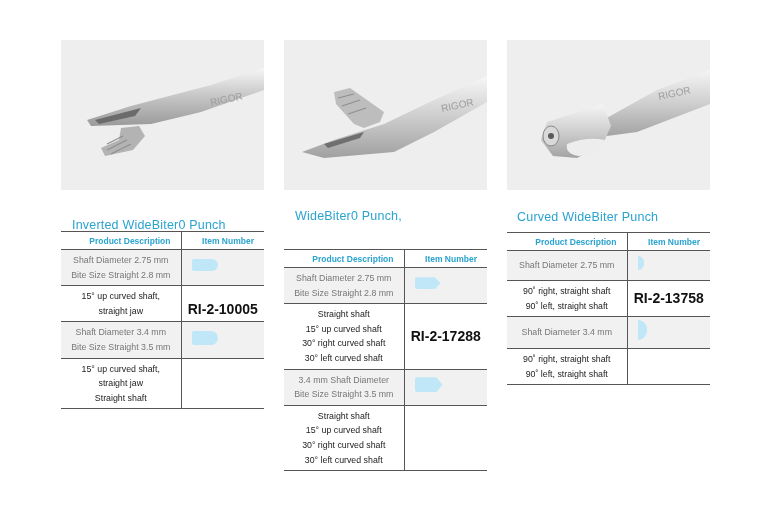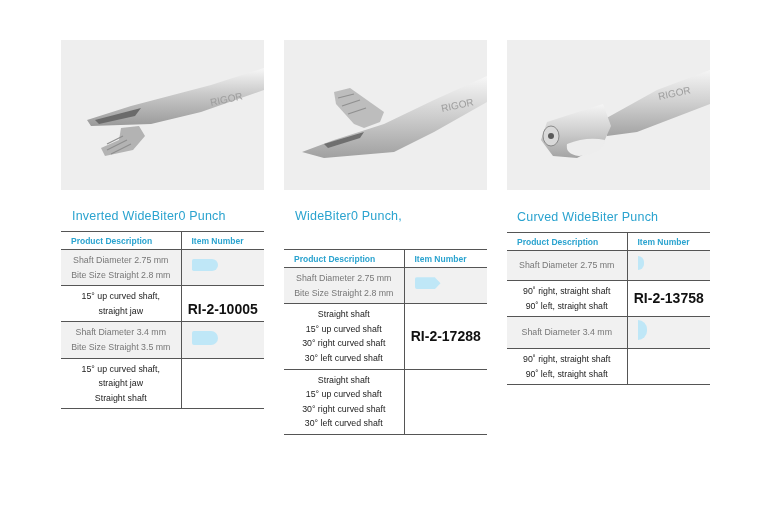--- a/index.html
+++ b/index.html
@@ -13,21 +13,21 @@
     .photo svg { width: 100%; height: 100%; display: block; }
     .title {
       position: absolute; color: #2aa3cf; font-size: 12.5px; line-height: 18px;
       letter-spacing: 0.2px;
     }
     table {
       position: absolute; border-collapse: collapse; table-layout: fixed;
       border-top: 1.5px solid #555; border-bottom: 1.5px solid #555;
     }
     th {
-      color: #2aa3cf; font-weight: bold; font-size: 8.5px; text-align: left;
+      color: #2aa3cf; font-weight: bold; font-size: 8.5px; text-align: right;
       padding: 0 10px; height: 18px; border-bottom: 1.5px solid #555;
     }
     th + th { border-left: 1.5px solid #555; }
     td {
       font-size: 8.8px; line-height: 14.6px; color: #222; padding: 3px 10px;
       vertical-align: middle; border-top: 1.5px solid #555;
     }
     td + td { border-left: 1.5px solid #555; }
     tr.grey td { background: #f1f1f1; color: #777; }
     .line { display: block; white-space: nowrap; text-align: center; }
@@ -59,21 +59,21 @@
     <path d="M34 80 L80 68 L74 76 L38 84 Z" fill="#6b6b6b"></path>
     <path d="M60 88 L78 86 L84 96 L72 110 L44 116 L40 108 L58 100 Z" fill="#b3b3b3"></path>
     <g stroke="#8e8e8e" stroke-width="1.2">
         <line x1="46" y1="104" x2="62" y2="96"></line>
         <line x1="46" y1="110" x2="66" y2="100"></line>
         <line x1="50" y1="114" x2="70" y2="104"></line>
       </g>
     <text x="150" y="66" transform="rotate(-12 150 66)" font-family="Liberation Sans, sans-serif" font-size="10" fill="#9d9d9d">RIGOR</text>
   </svg>
 </div>
-<div class="title" style="left:72px;top:207px;">Inverted WideBiter0 Punch</div>
+<div class="title" style="left:72px;top:216px;">Inverted WideBiter0 Punch</div>
 <table style="left:61px;top:231px;width:203px;">
   <colgroup>
       <col style="width:120px">
       <col style="width:83px">
     </colgroup>
   <tbody>
       <tr>
     <th>Product Description</th>
     <th>Item Number</th>
   </tr>
@@ -151,20 +151,27 @@
   </tr>
   <tr>
     <td>
           <span class="line">Straight shaft</span>
           <span class="line">15° up curved shaft</span>
           <span class="line">30° right curved shaft</span>
           <span class="line">30° left curved shaft</span>
         </td>
     <td class="item">RI-2-17288</td>
   </tr>
+  <tr class="grey">
+    <td>
+          <span class="line">3.4 mm Shaft Diameter</span>
+          <span class="line">Bite Size Straight 3.5 mm</span>
+        </td>
+    <td><span class="swatch sw-point" style="height:15px;width:28px;"></span></td>
+  </tr>
   <tr>
     <td>
           <span class="line">Straight shaft</span>
           <span class="line">15° up curved shaft</span>
           <span class="line">30° right curved shaft</span>
           <span class="line">30° left curved shaft</span>
         </td>
     <td></td>
   </tr>
 </tbody>

